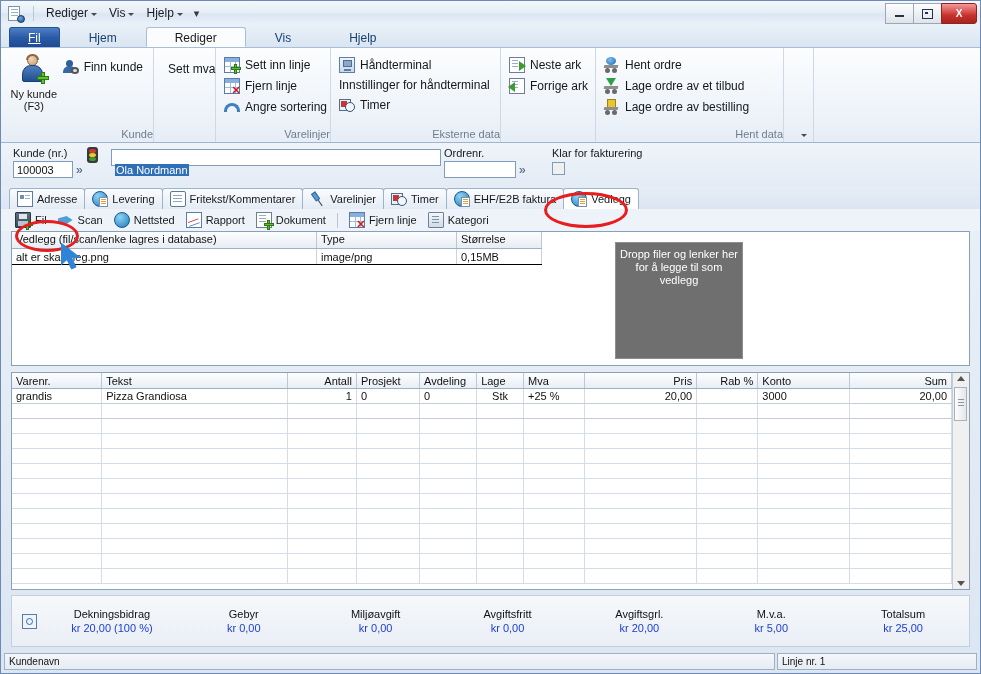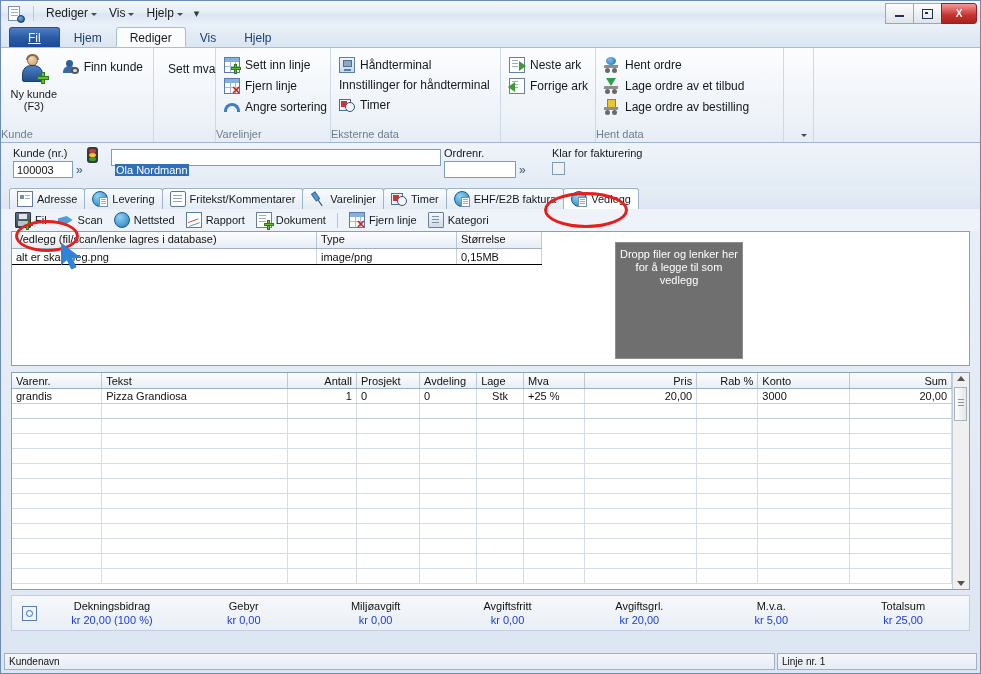--- a/index.html
+++ b/index.html
@@ -68,21 +68,21 @@
   .wbtn .min-g{width:9px;height:2px;background:#22324a;margin-top:5px;}
   .wbtn .res-g{width:9px;height:8px;border:1px solid #22324a;position:relative;}
   .wbtn .res-g:after{content:"";position:absolute;left:2px;top:2px;width:3px;height:2px;background:#22324a;}
 
   
   .ribbon-tabs{
     height:22px;display:flex;align-items:flex-end;padding-left:8px;
     background:linear-gradient(#e9f0f8,#dae5f2);
   }
   .rtab{
-    height:20px;line-height:20px;padding:0 13px;font-size:12px;color:#16406e;
+    height:20px;line-height:20px;padding:0 28px;font-size:12px;color:#16406e;
     border:1px solid transparent;border-bottom:none;box-sizing:border-box;
   }
   .rtab.file{
     background:linear-gradient(#4f7fc4,#2a5ba8 50%,#1d4a92);
     color:#fff;border:1px solid #23538f;border-bottom:none;
     border-radius:3px 3px 0 0;padding:0 18px;
   }
   .rtab.file u{text-decoration:underline;}
   .rtab.active{
     background:#fbfcfe;border:1px solid #a8bed8;border-bottom:1px solid #fbfcfe;
@@ -94,21 +94,21 @@
     height:96px;background:linear-gradient(#fcfdfe,#eef3f9 70%,#e6edf6);
     border-top:1px solid #a8bed8;border-bottom:1px solid #9fb5cf;
     display:flex;box-sizing:border-box;position:relative;
   }
   .rgroup{
     position:relative;display:flex;flex-direction:column;justify-content:space-between;
     border-right:1px solid #cdd9e7;box-sizing:border-box;height:100%;
   }
   .rgroup-body{display:flex;align-items:flex-start;padding:4px 6px 0 6px;flex:1;}
   .rgroup-label{
-    text-align:left;font-size:11px;color:#6f7d8d;padding-bottom:2px;
+    text-align:right;font-size:11px;color:#6f7d8d;padding-bottom:2px;margin-left:44px;
   }
   .big-btn{
     width:78px;display:flex;flex-direction:column;align-items:center;
     padding-top:2px;color:#1a1a1a;
   }
   .big-btn .lbl{font-size:11px;text-align:center;line-height:12px;margin-top:2px;}
   .small-list{display:flex;flex-direction:column;gap:3px;padding-top:4px;}
   .small-btn{
     display:flex;align-items:center;gap:5px;font-size:12px;color:#13181d;
     padding:1px 4px 1px 2px;white-space:nowrap;
@@ -312,21 +312,21 @@
   .sarrow{width:0;height:0;margin:3px 0;}
   .sup{border-left:4px solid transparent;border-right:4px solid transparent;border-bottom:5px solid #555;}
   .sdn{border-left:4px solid transparent;border-right:4px solid transparent;border-top:5px solid #555;}
   .sthumb{position:absolute;left:1px;top:14px;width:13px;height:34px;
      background:linear-gradient(90deg,#fdfdfd,#e3e7ea);border:1px solid #a9b2bb;box-sizing:border-box;}
   .sthumb:after{content:"";position:absolute;left:3px;top:14px;width:6px;height:1px;background:#8d969f;
      box-shadow:0 3px 0 #8d969f,0 -3px 0 #8d969f;}
 
   
   .totals{
-    margin:5px 10px 0 10px;height:36px;background:linear-gradient(#f6f8fb,#eaeff6);
+    margin:5px 10px 0 10px;height:52px;background:linear-gradient(#f6f8fb,#eaeff6);
     border:1px solid #c3cede;box-sizing:border-box;display:flex;align-items:center;
   }
   .tot-icon{width:34px;display:flex;justify-content:center;}
   .i-zoomdoc{width:15px;height:15px;background:#eef4fb;border:1px solid #5b7ca8;position:relative;box-sizing:border-box;}
   .i-zoomdoc:after{content:"";position:absolute;left:3px;top:3px;width:7px;height:7px;border:1.5px solid #2f6fb5;border-radius:50%;box-sizing:border-box;}
   .tcell{flex:1;text-align:center;}
   .tcell .tl{font-size:11px;color:#111;}
   .tcell .tv{font-size:11px;color:#1a3fd4;margin-top:2px;}
 
   

